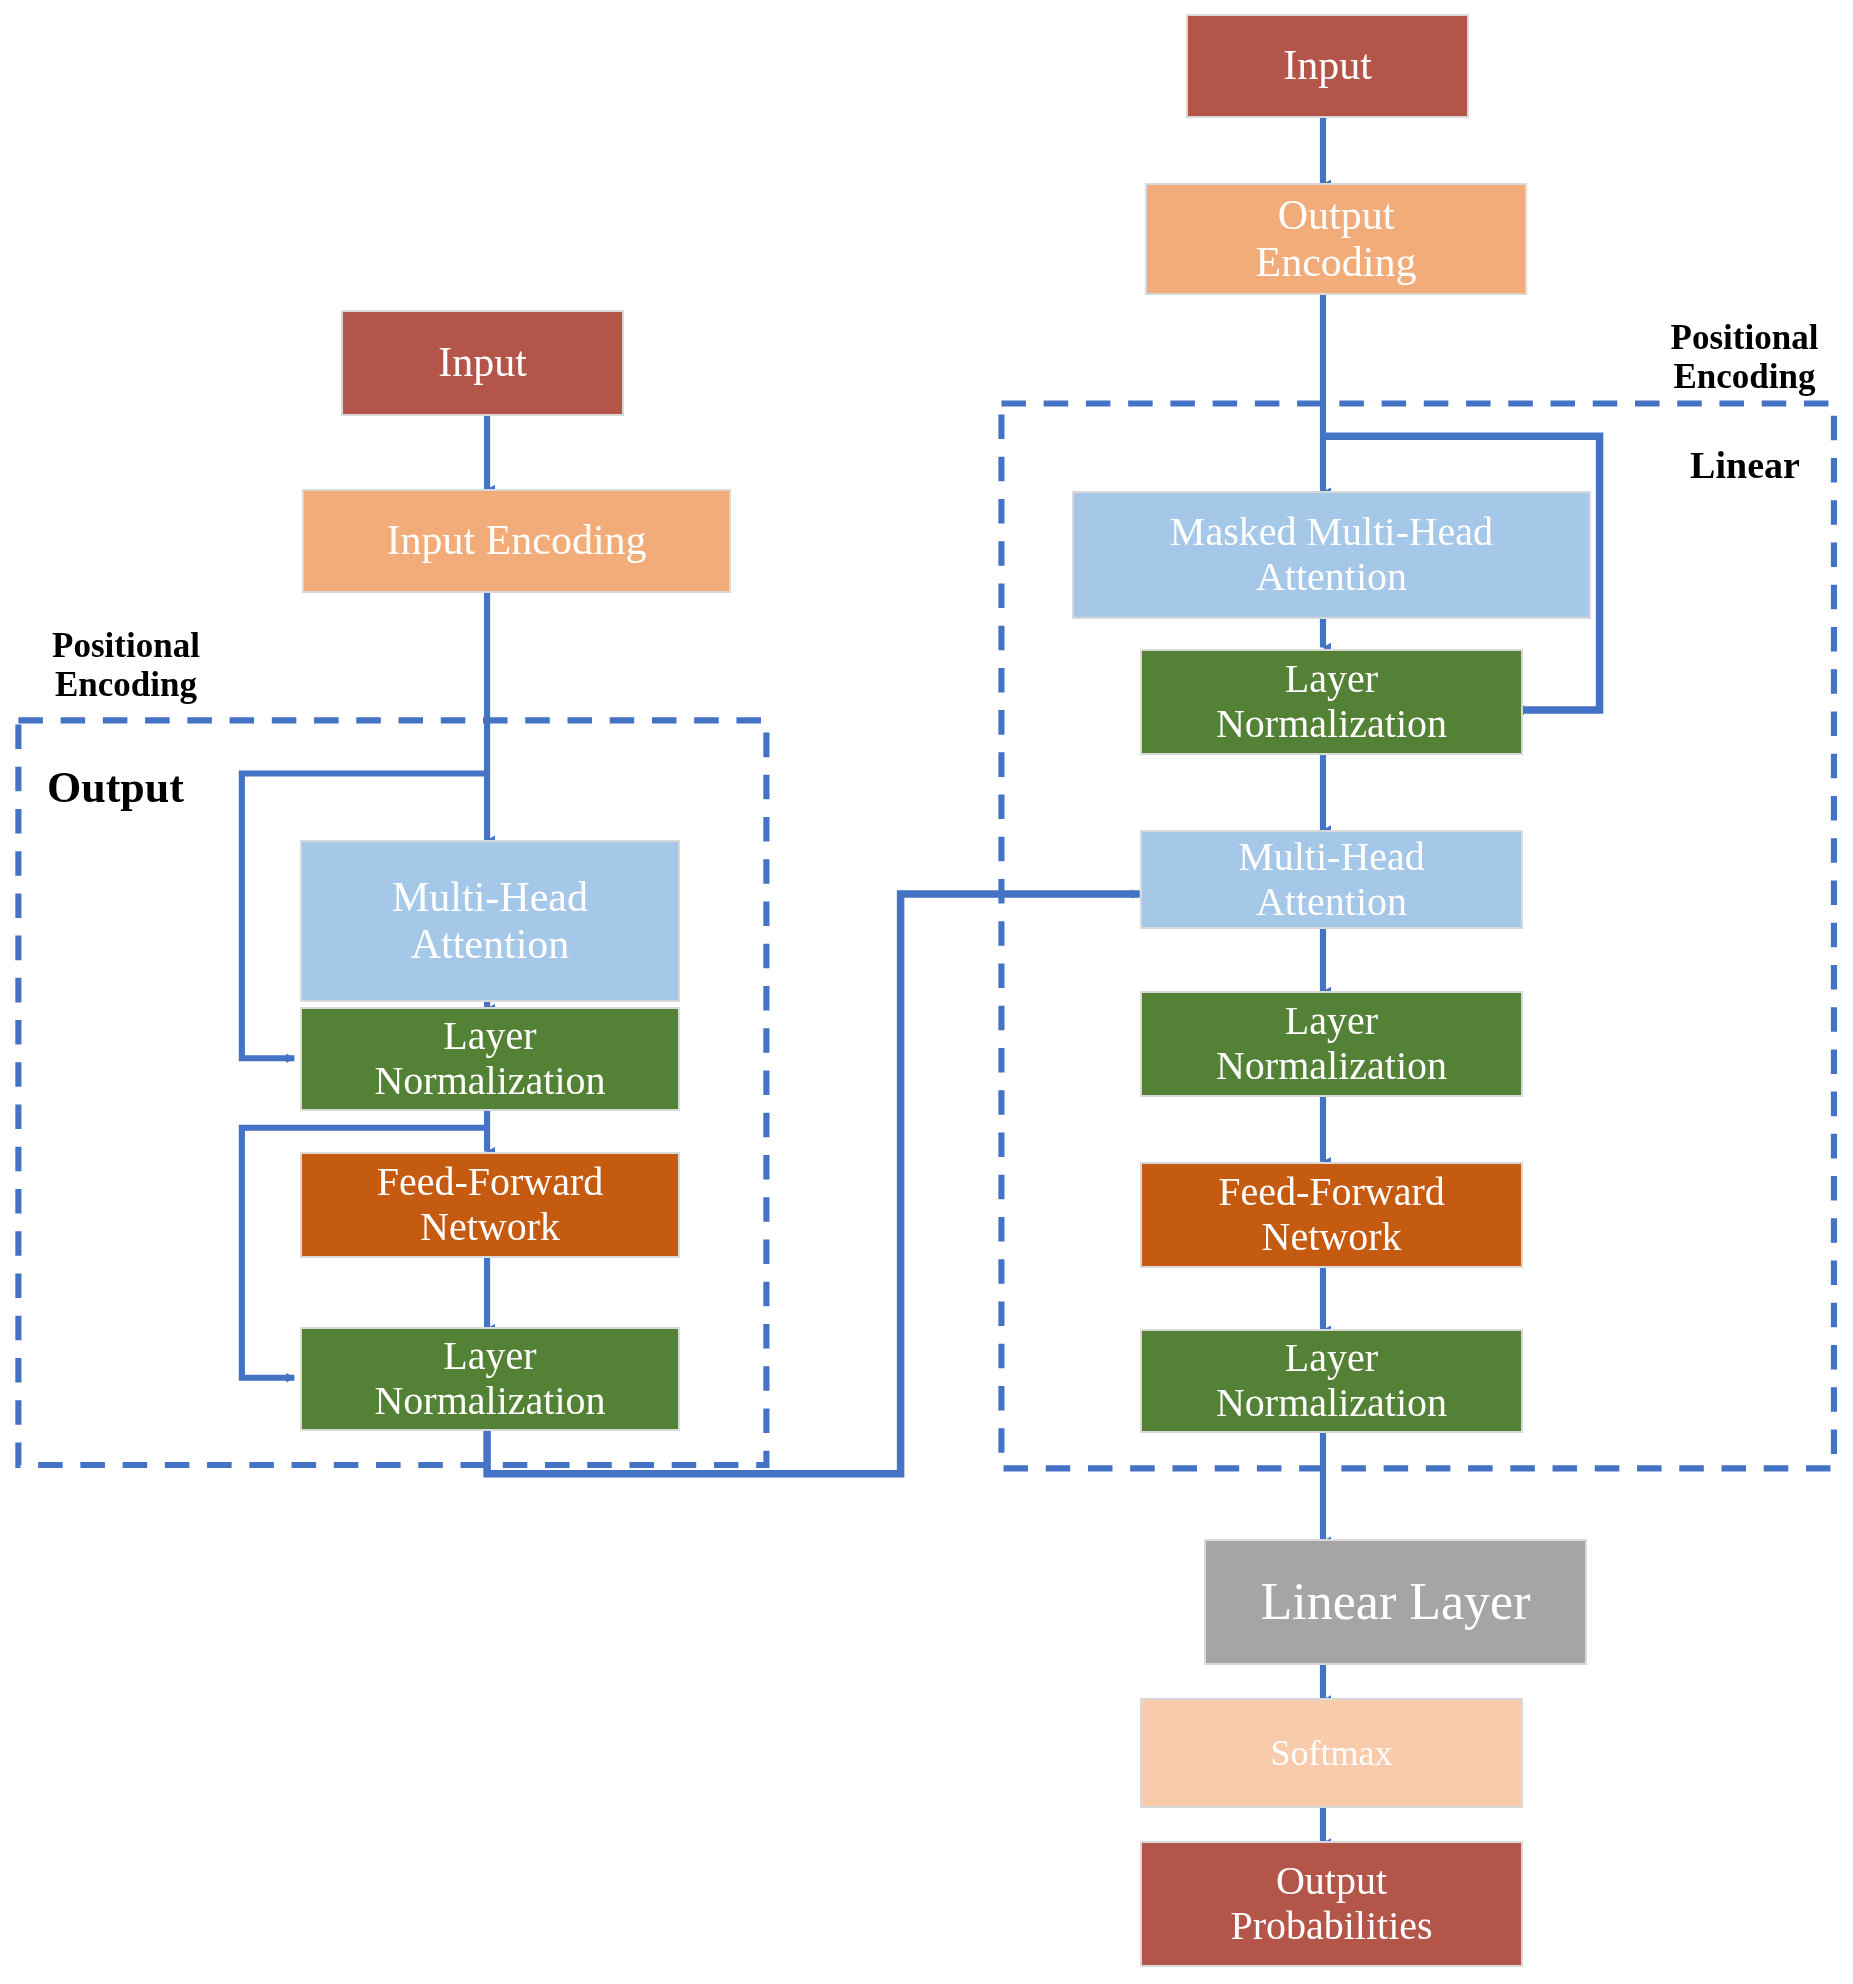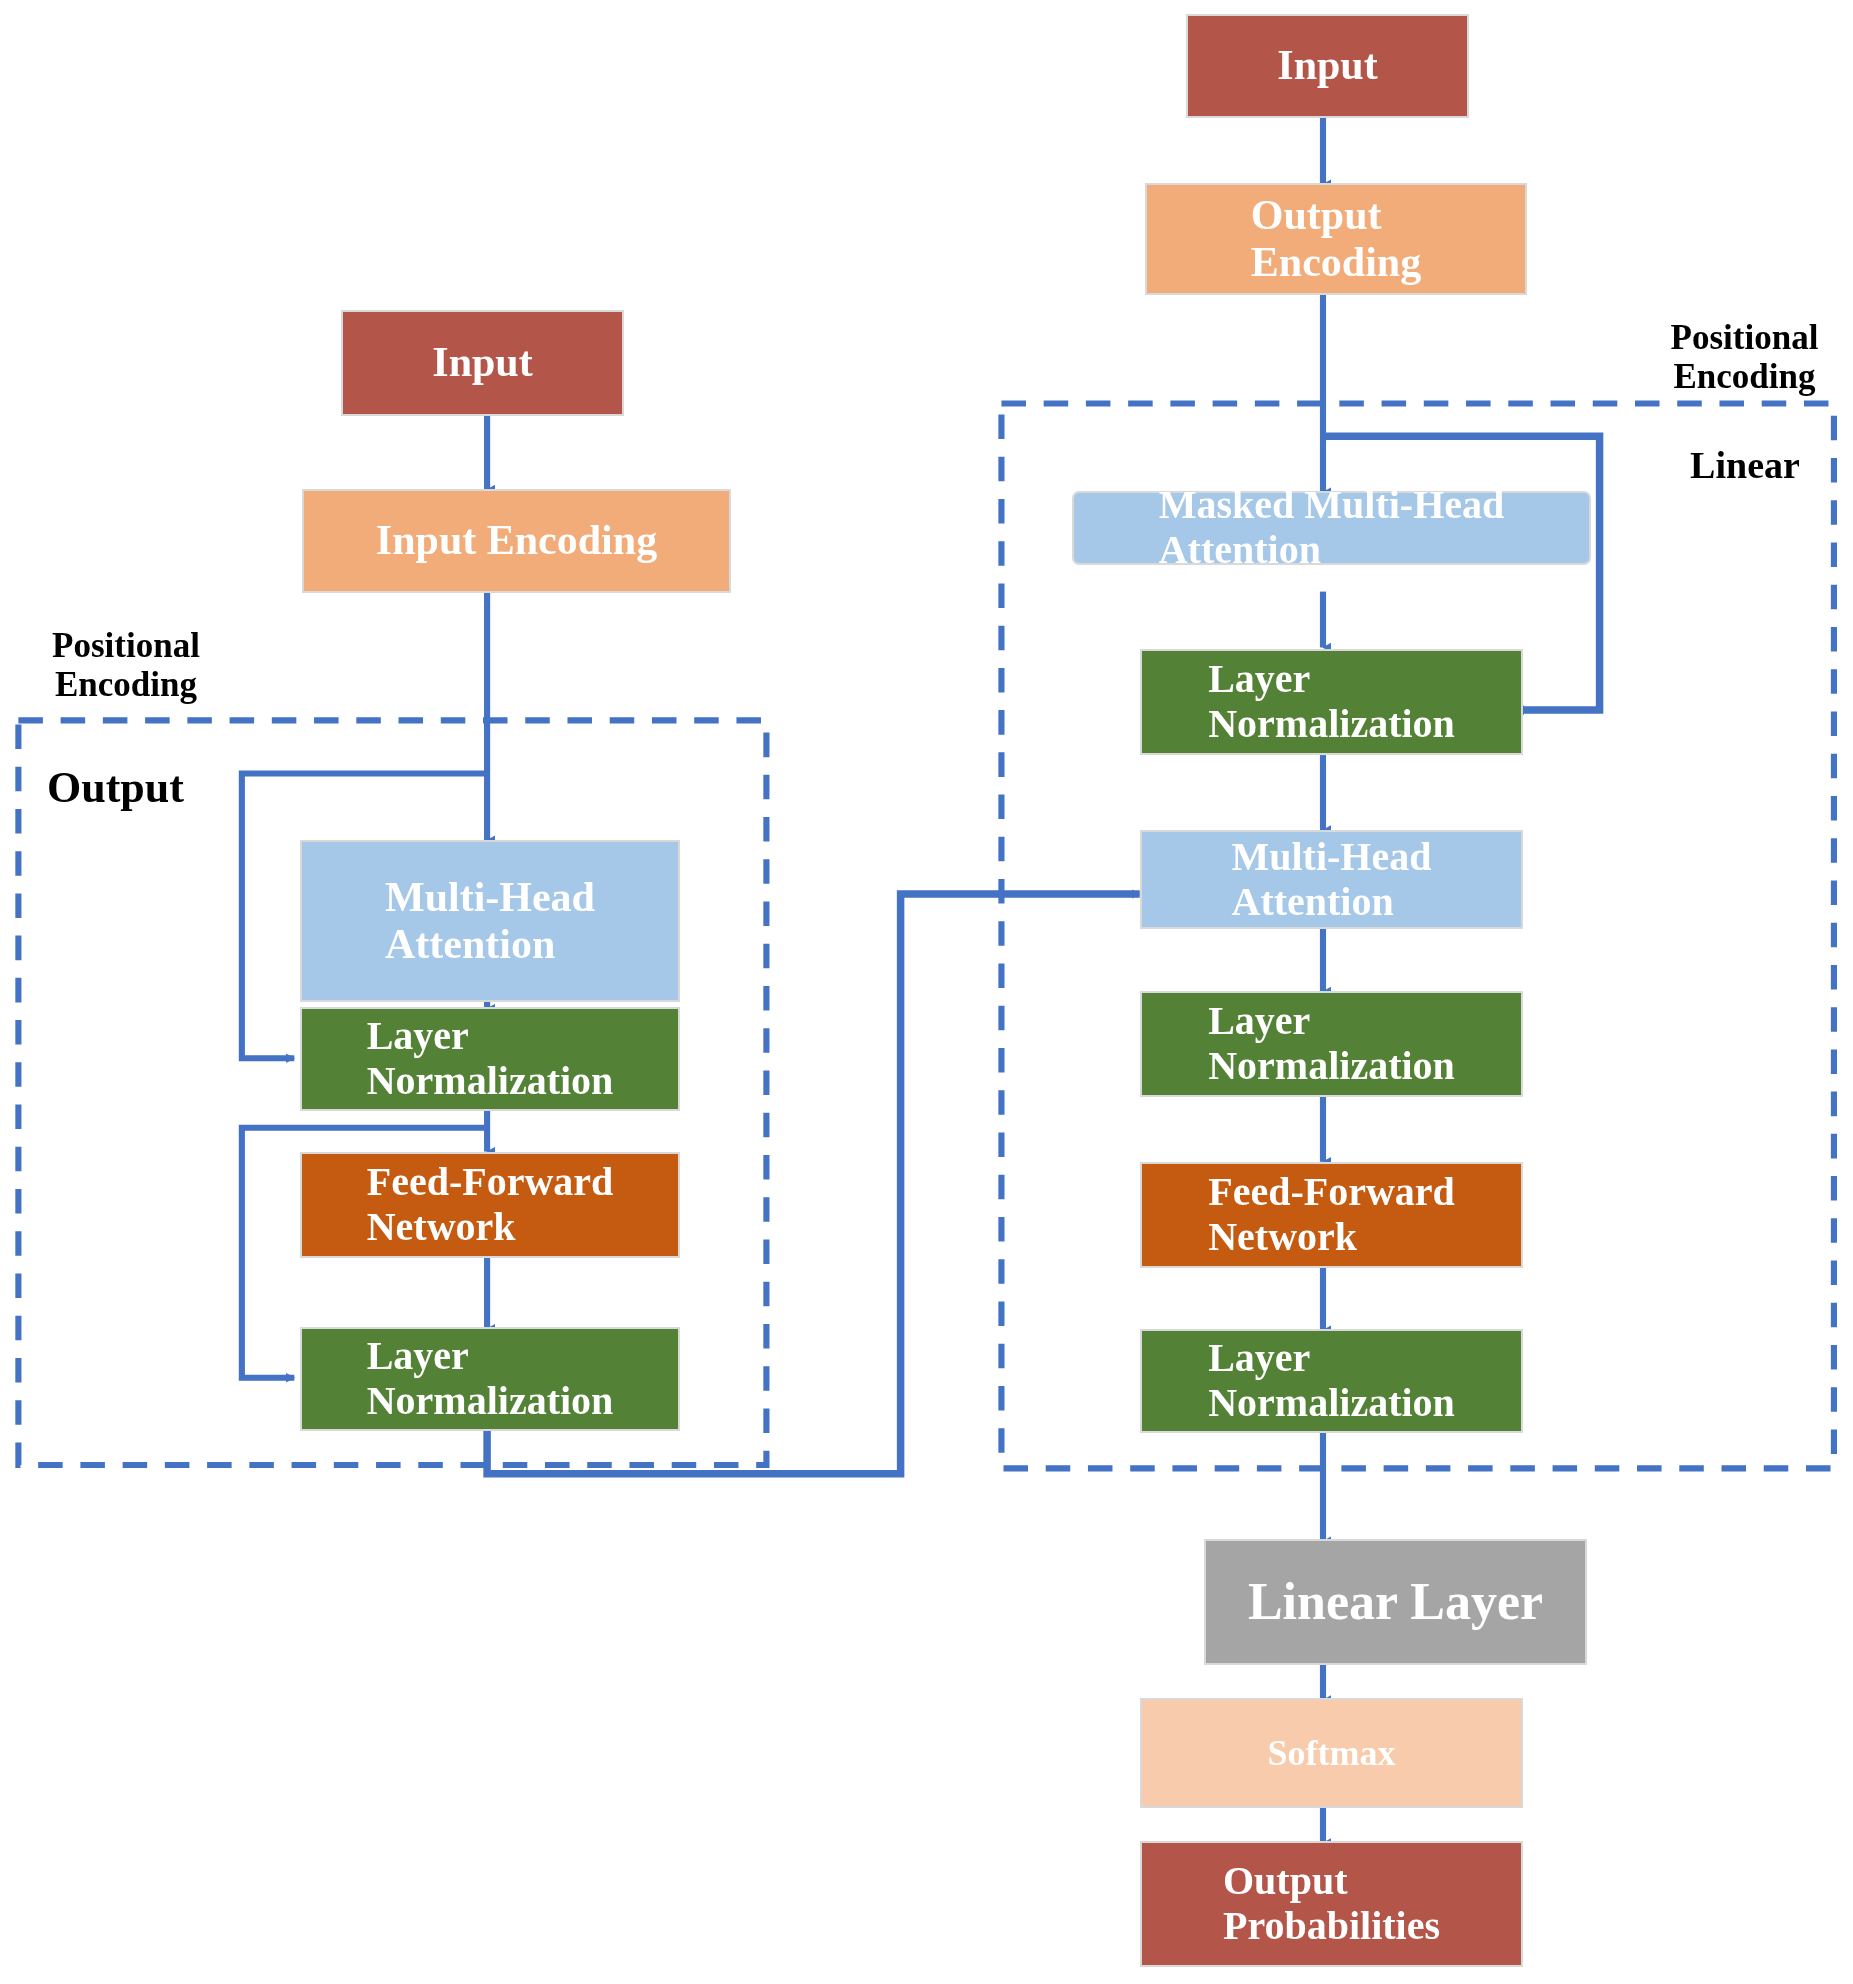--- a/index.html
+++ b/index.html
@@ -23,23 +23,23 @@
     top: 0;
     width: 1853px;
     height: 1985px;
   }
   .node {
     position: absolute;
     box-sizing: border-box;
     display: flex;
     align-items: center;
     justify-content: center;
-    text-align: left;
+    text-align: center;
     color: #ffffff;
-    font-weight: bold;
+    font-weight: normal;
     line-height: 1.12;
     border: 2.7px solid #d9d9d9;
     white-space: pre-line;
     z-index: 3;
   }
   .grp-label {
     position: absolute;
     color: #000000;
     font-weight: bold;
     line-height: 1.12;
@@ -129,21 +129,21 @@
   <div class="grp-label" style="left:41px; top:626px; width:170px; font-size:35px;">Positional
 Encoding</div>
 
   <div class="grp-label" style="left:37px; top:763px; width:157px; font-size:44px;">Output</div>
 
   <div class="node" style="left:1186px; top:13.6px; width:283px; height:104px; background:#B4554A; font-size:42px;">Input</div>
 
   <div class="node" style="left:1145px; top:183px; width:382px; height:112px; background:#F2AC79; font-size:42px;">Output
 Encoding</div>
 
-  <div class="node" style="left:1072px; top:491px; width:519px; height:74px; background:#A5C7E8; font-size:40px;border-radius:7px;">Masked Multi-Head
+  <div class="node" style="left:1072px; top:491px; width:519px; height:128px; background:#A5C7E8; font-size:40px;">Masked Multi-Head
 Attention</div>
 
   <div class="node" style="left:1140px; top:649px; width:383px; height:106px; background:#538135; font-size:40px;">Layer
 Normalization</div>
 
   <div class="node" style="left:1140px; top:830px; width:383px; height:99px; background:#A5C7E8; font-size:40px;">Multi-Head
 Attention</div>
 
   <div class="node" style="left:1140px; top:991px; width:383px; height:106px; background:#538135; font-size:40px;">Layer
 Normalization</div>

